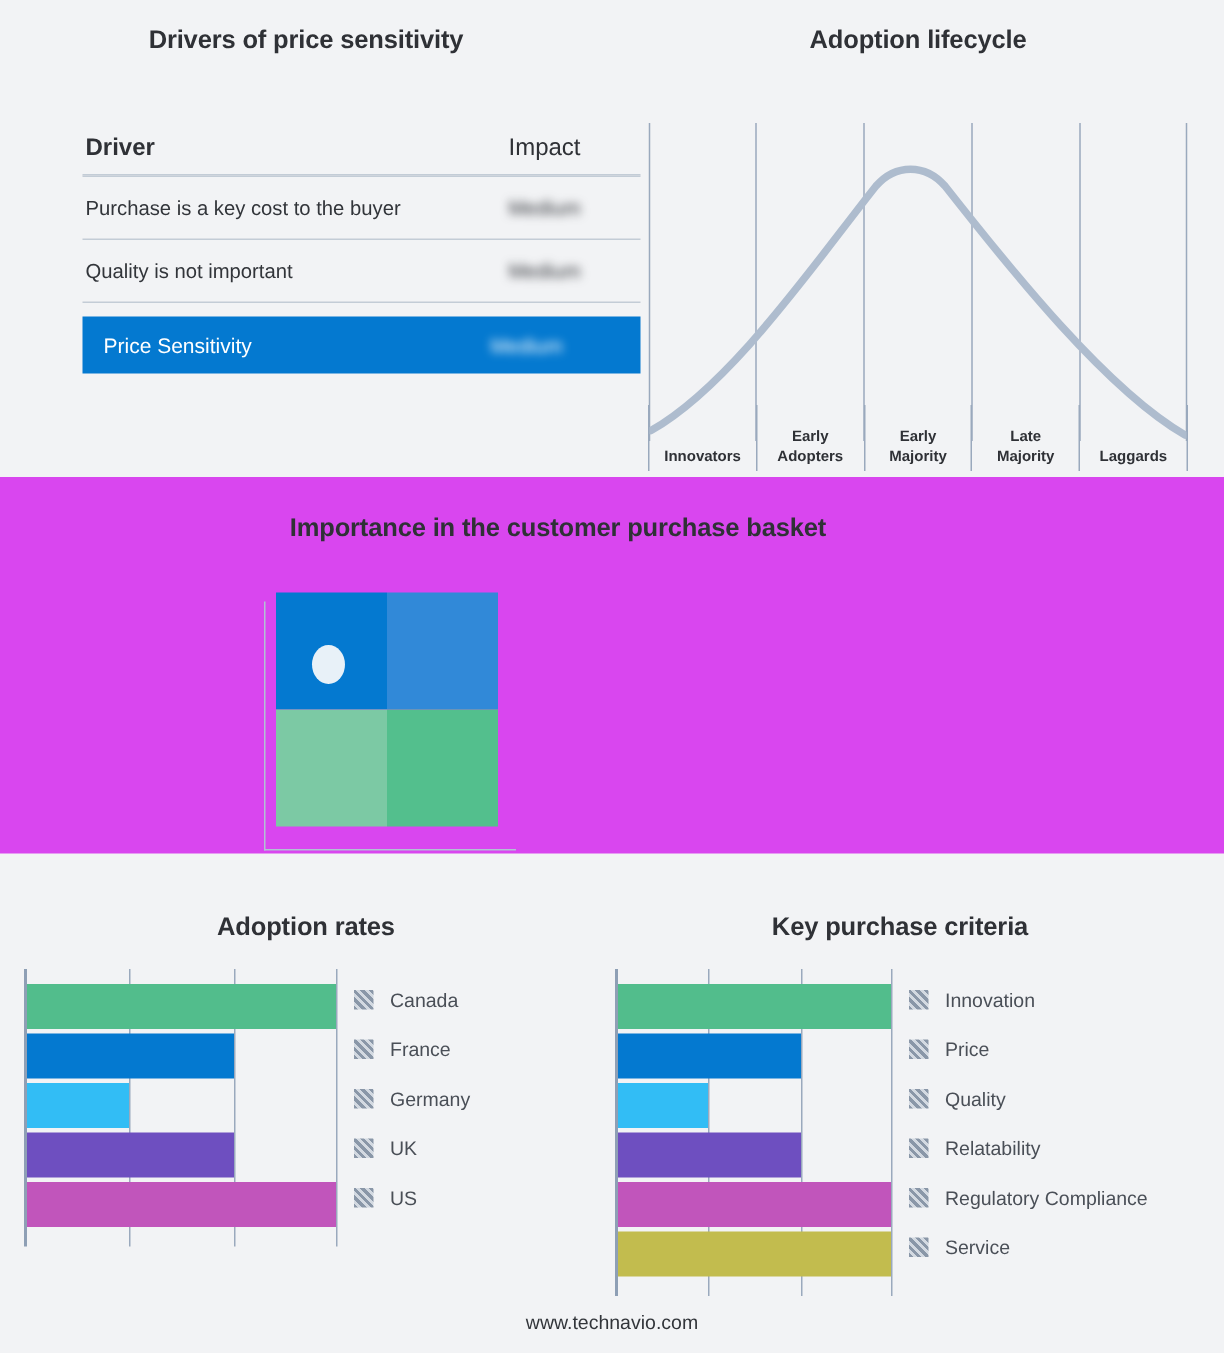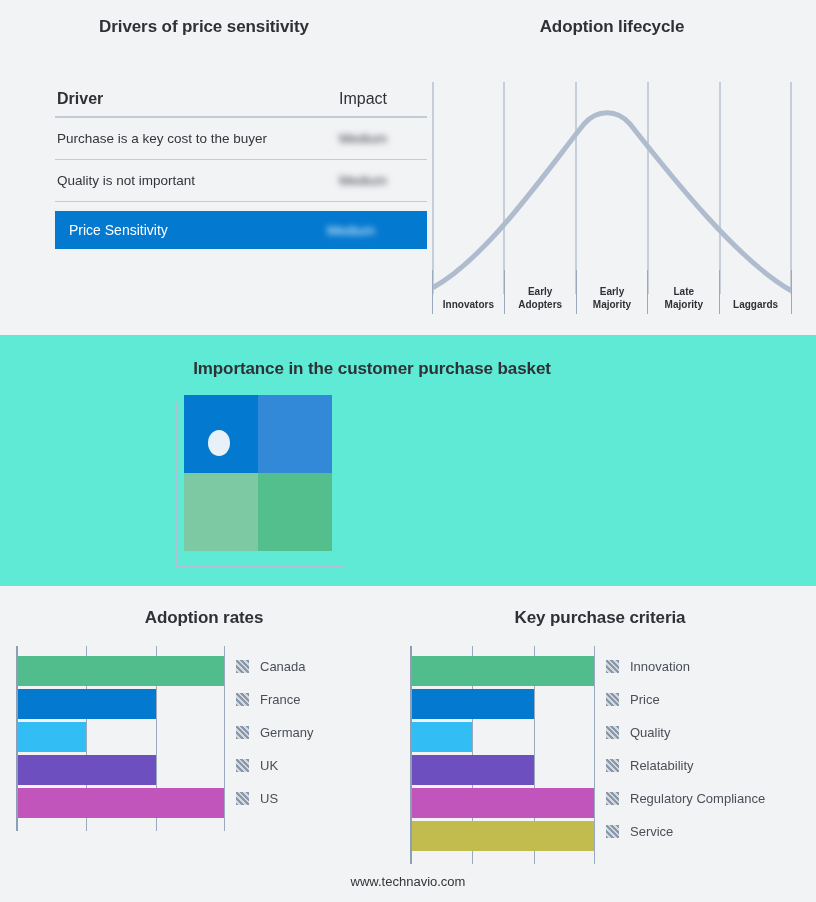--- a/index.html
+++ b/index.html
@@ -55,22 +55,22 @@
     padding-bottom: 3px;
   }
   .lc-seg:last-child { border-right: 1px solid #9aa9bd; }
   .lc-seg span {
     font-size: 10px; font-weight: bold; color: #2f3136;
     text-align: center; line-height: 13px; white-space: pre-line;
   }
 
   
   .basket {
-    position: absolute; left: 0; top: 335px; width: 816px; height: 251px;
-    background: #5eead4;
+    position: absolute; left: 0; top: 318px; width: 816px; height: 251px;
+    background: #d946ef;
   }
   .basket .panel-title { position: absolute; top: 24px; left: 0; width: 744px; }
 
   .quad-wrap { position: absolute; left: 176px; top: 395px; width: 175px; height: 172px; }
   .quad-frame {
     position: absolute; left: 0; bottom: 0; width: 168px; height: 166px;
     border-left: 1px solid #b2c1d3; border-bottom: 1px solid #b2c1d3;
   }
   .quad-grid {
     position: absolute; left: 8px; top: 0; width: 148px; height: 156px;

